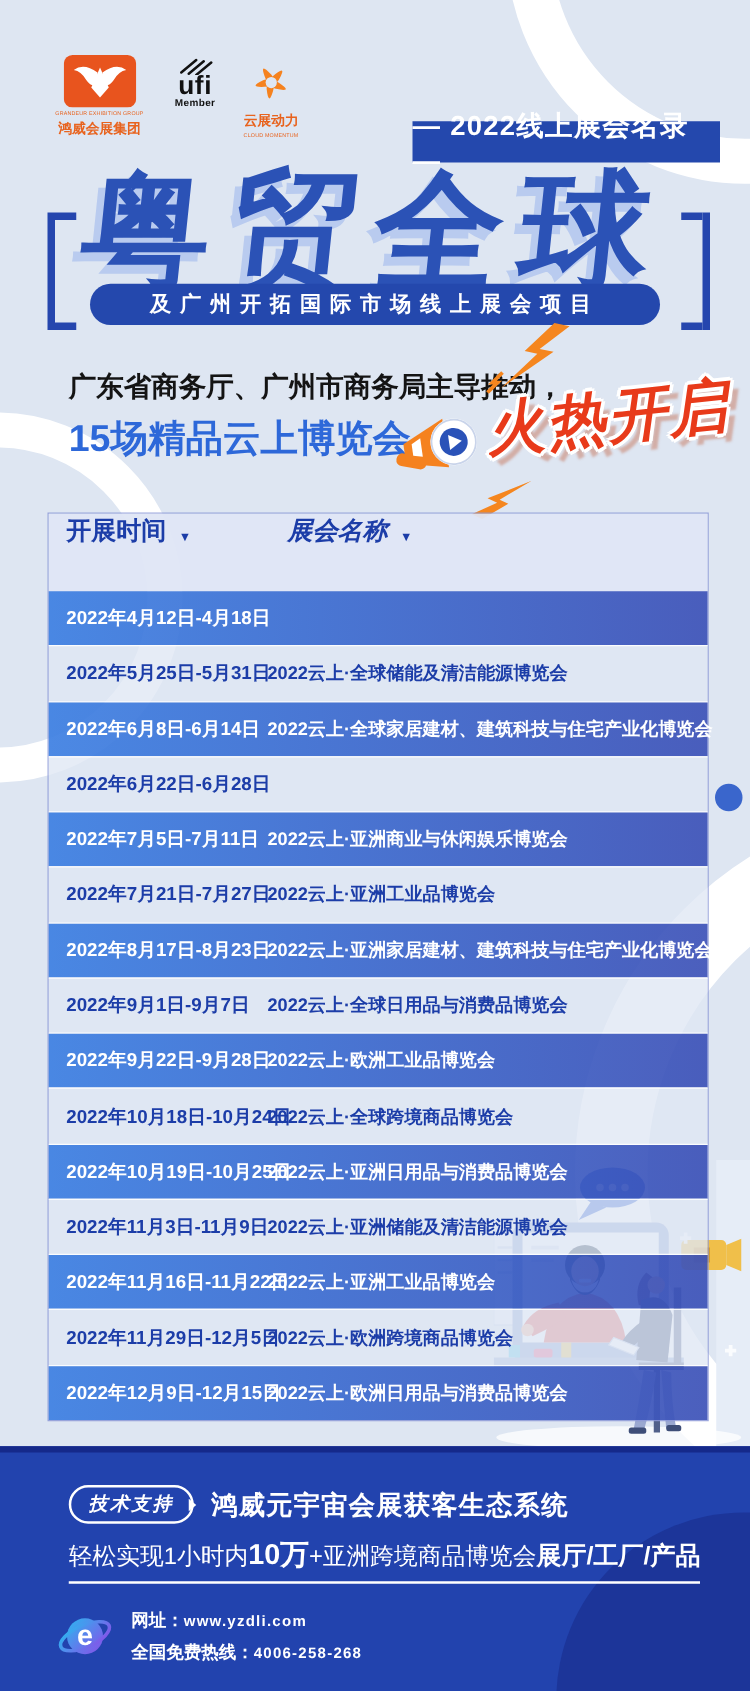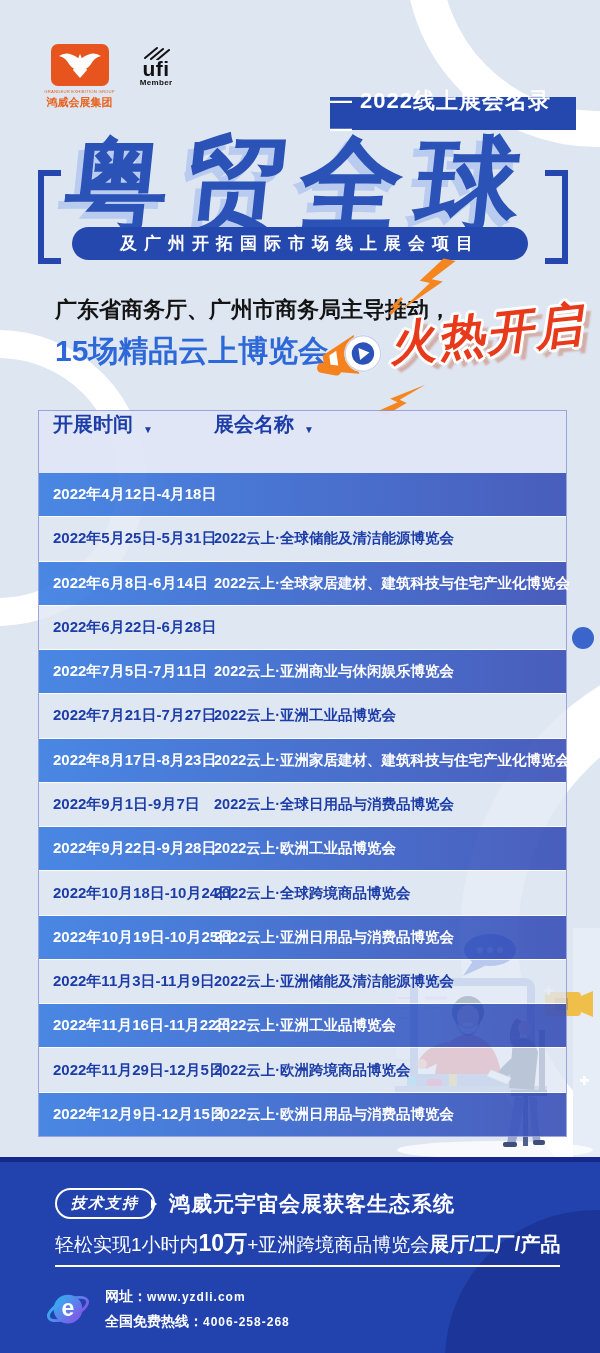--- a/index.html
+++ b/index.html
@@ -47,21 +47,21 @@
   .stamp{position:absolute;left:388px;top:303px;font-size:47px;font-weight:900;font-style:italic;color:#e83a1a;
     transform:rotate(-6deg);white-space:nowrap;letter-spacing:2px;
     text-shadow:-2px -2px 0 #fff,2px -2px 0 #fff,-2px 2px 0 #fff,2px 2px 0 #fff,0 3px 0 #fff,0 -3px 0 #fff,3px 0 0 #fff,-3px 0 0 #fff,6px 7px 2px rgba(190,70,25,.35);}
   .megaphone{position:absolute;left:310px;top:314px;}
   .bolt{position:absolute;}
 
   
   .table{position:absolute;left:38px;top:410px;width:527px;z-index:2;border:1px solid rgba(140,152,215,.85);}
   .thead{height:62px;background:rgba(223,230,245,.95);display:flex;color:#1c3da8;font-weight:900;font-size:20px;}
   .thead .h1{margin-left:14px;width:161px;}
-  .thead .h2{margin-left:0;}
+  .thead .h2{margin-left:16px;font-style:italic;}
   .sort{font-size:10px;margin-left:10px;position:relative;top:2px;}
   .tbody{display:flex;flex-direction:column;height:663px;}
   .trow{flex:1;display:flex;align-items:center;font-size:15px;font-weight:700;white-space:nowrap;}
   .trow .date{margin-left:14px;width:161px;flex:none;}
   .trow .title{font-size:14.5px;}
   .trow.blue{background:linear-gradient(90deg,rgba(62,128,226,.93),rgba(62,83,184,.93));color:#fff;}
   .trow.light{background:rgba(223,231,244,.78);color:#1c3da8;border-top:1px solid rgba(255,255,255,.85);border-bottom:1px solid rgba(255,255,255,.85);}
 
   
   .illus{position:absolute;left:395px;top:928px;z-index:1;}
@@ -104,20 +104,36 @@
     <div class="logo">
       <svg class="mark" width="34" height="16" viewBox="0 0 34 16">
         <g stroke="#111" stroke-width="2" stroke-linecap="round">
           <line x1="6" y1="14" x2="18" y2="4"></line>
           <line x1="12" y1="15" x2="24" y2="5"></line>
           <line x1="18" y1="16" x2="30" y2="6"></line>
         </g>
       </svg>
       <span class="ufi-txt">ufi</span>
       <span class="ufi-mem">Member</span>
+    </div>
+    <div class="logo">
+      <svg class="mark" width="44" height="44" viewBox="0 0 44 44">
+        <g fill="#f5821f">
+          <g transform="translate(22,22)">
+            <path transform="rotate(0)" d="M0,-4 Q14,-16 6,-2 Q2,4 0,-4 Z"></path>
+            <path transform="rotate(72)" d="M0,-4 Q14,-16 6,-2 Q2,4 0,-4 Z"></path>
+            <path transform="rotate(144)" d="M0,-4 Q14,-16 6,-2 Q2,4 0,-4 Z"></path>
+            <path transform="rotate(216)" d="M0,-4 Q14,-16 6,-2 Q2,4 0,-4 Z"></path>
+            <path transform="rotate(288)" d="M0,-4 Q14,-16 6,-2 Q2,4 0,-4 Z"></path>
+            <circle cx="0" cy="0" r="4.5" fill="#dee6f2"></circle>
+          </g>
+        </g>
+      </svg>
+      <span class="lg-name">云展动力</span>
+      <span class="lg-cap">CLOUD MOMENTUM</span>
     </div>
   </div>
 
   <div class="badge2022">— 2022线上展会名录 —</div>
 
   <div class="big-title">粤贸全球</div>
   <div class="brk l"></div>
   <div class="brk r"></div>
   <div class="sub-pill">及广州开拓国际市场线上展会项目</div>
 

